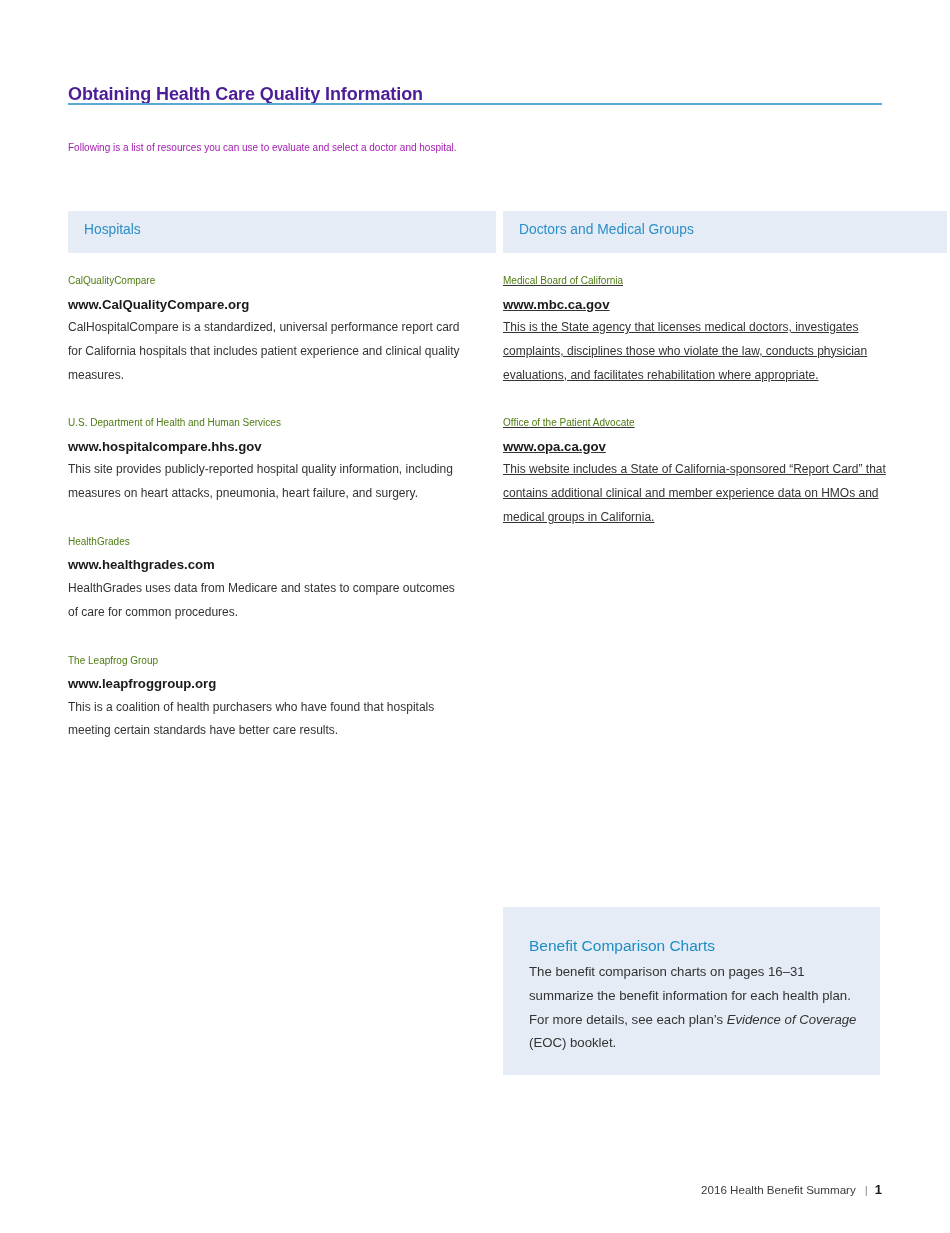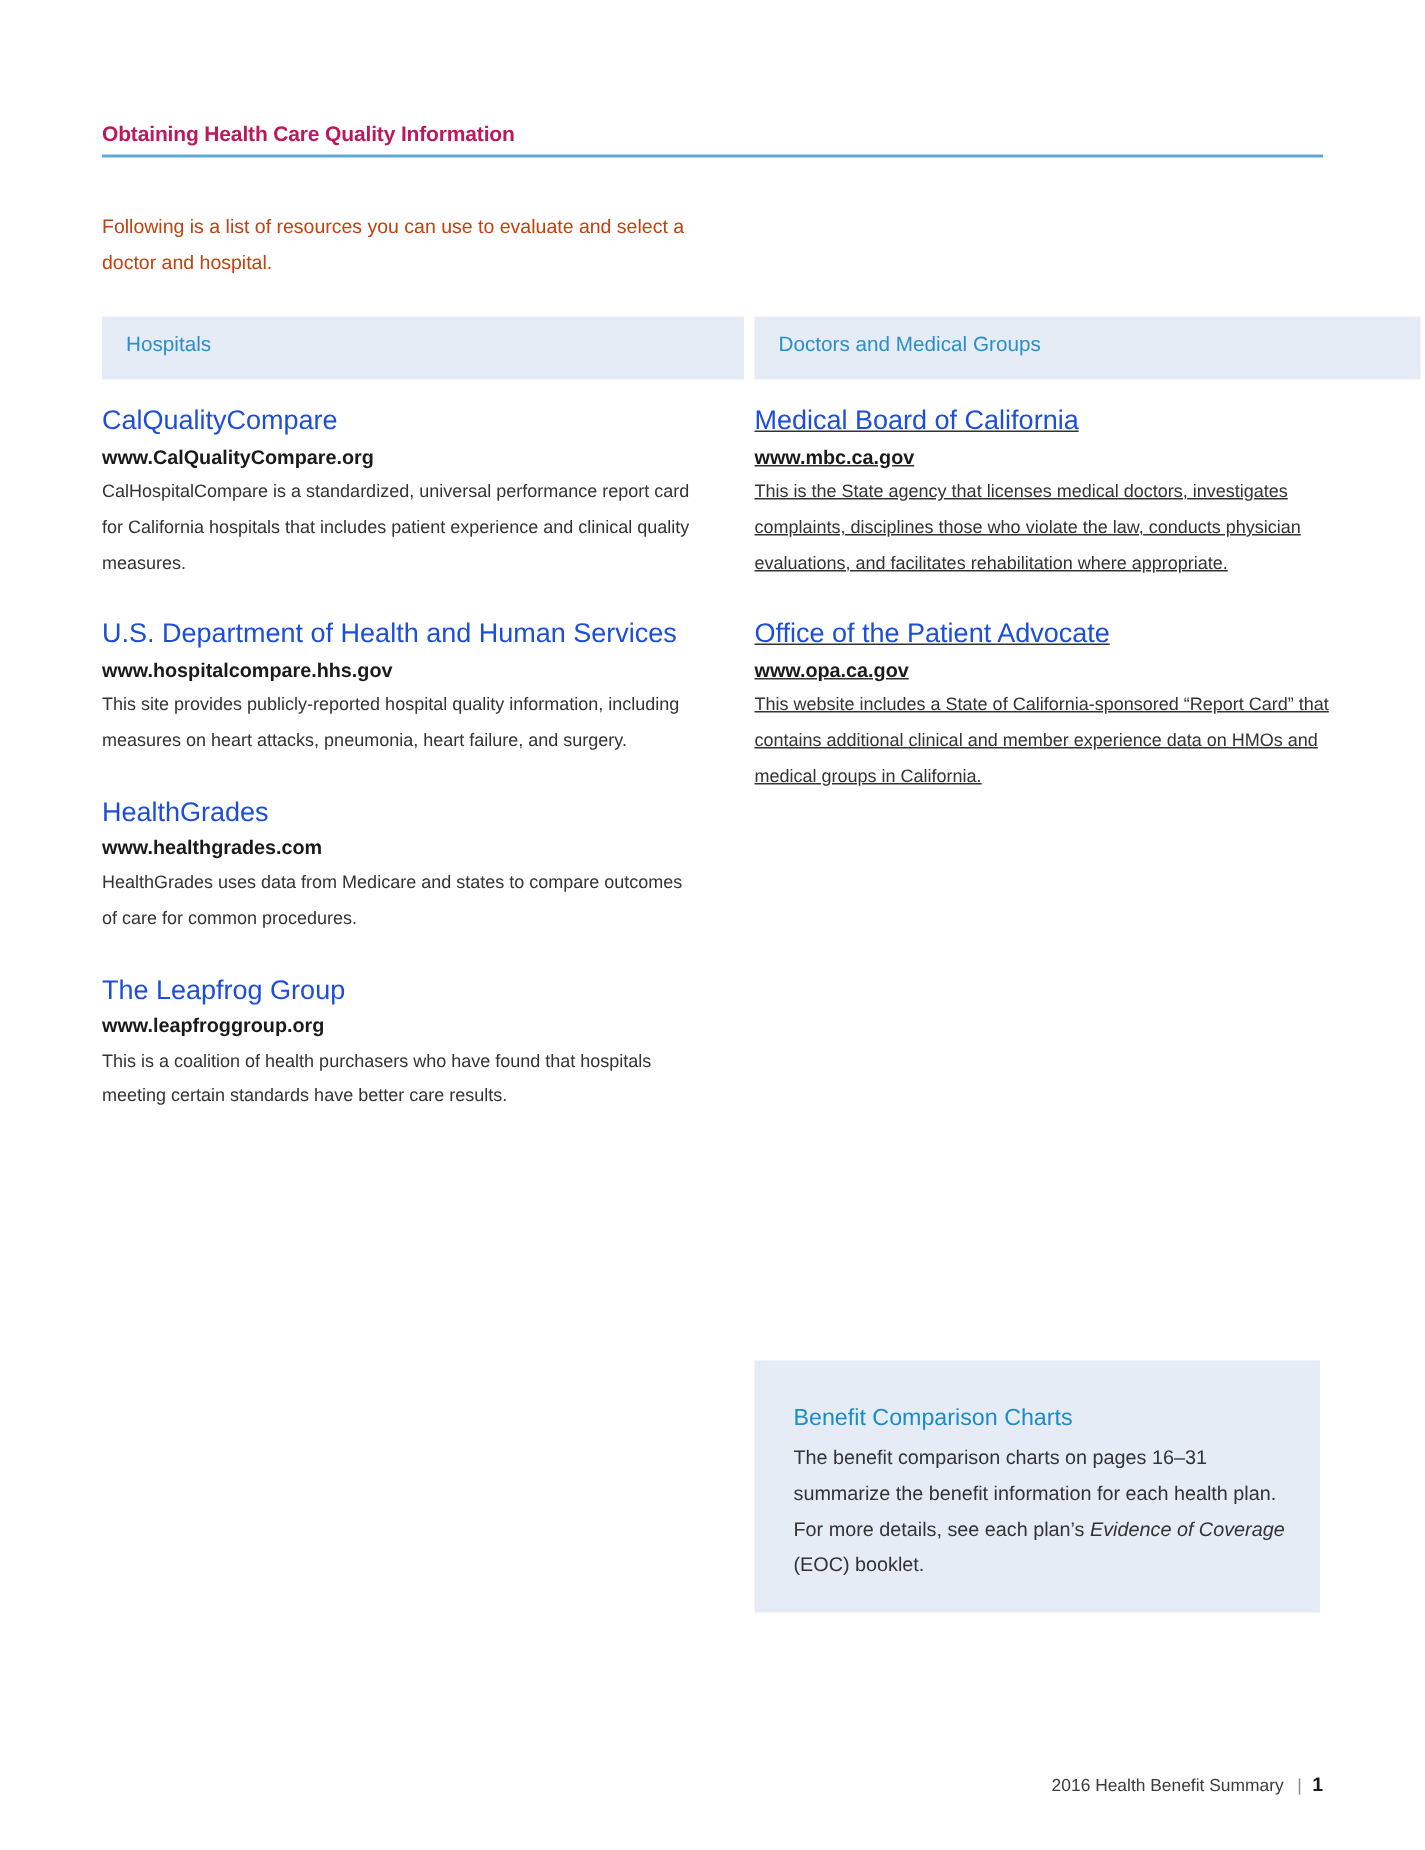--- a/index.html
+++ b/index.html
@@ -21,44 +21,44 @@
     left: 0; top: 0;
     width: 950px;
     height: 1233px;
   }
 
   
   .page-title {
     position: absolute;
     left: 68px;
     top: 72px;
-    font-size: 14px;
+    font-size: 18px;
     font-weight: bold;
-    color: #be185d;
+    color: #4c1d95;
     letter-spacing: -0.1px;
     white-space: nowrap;
   }
   .title-rule {
     position: absolute;
     left: 68px;
     top: 103px;
     width: 814px;
     height: 1.5px;
     background: #5aa9d6;
   }
 
   
   .intro {
     position: absolute;
     left: 68px;
     top: 126px;
     width: 400px;
-    font-size: 13px;
+    font-size: 10px;
     line-height: 23.5px;
-    color: #c2410c;
+    color: #a21caf;
   }
 
   
   .band {
     position: absolute;
     height: 42px;
     background: #e5ecf6;
     padding-left: 48px;
   }
   .band-left  { left: 68px;  top: 211px; width: 380px; }
@@ -77,22 +77,22 @@
     position: absolute;
     width: 396px;
   }
   .col-left  { left: 68px;  top: 269px; }
   .col-right { left: 503px; top: 269px; text-decoration: underline; }
 
   .entry { margin-bottom: 24px; }
   .entry:last-child { margin-bottom: 0; }
 
   .entry-title {
-    font-size: 18px;
-    color: #1d4ed8;
+    font-size: 10px;
+    color: #4d7c0f;
     line-height: 23.5px;
     margin: 0;
   }
   .entry-url {
     font-size: 13.2px;
     color: #1a1a1a;
     font-weight: bold;
     line-height: 23.5px;
     margin: 0;
   }

